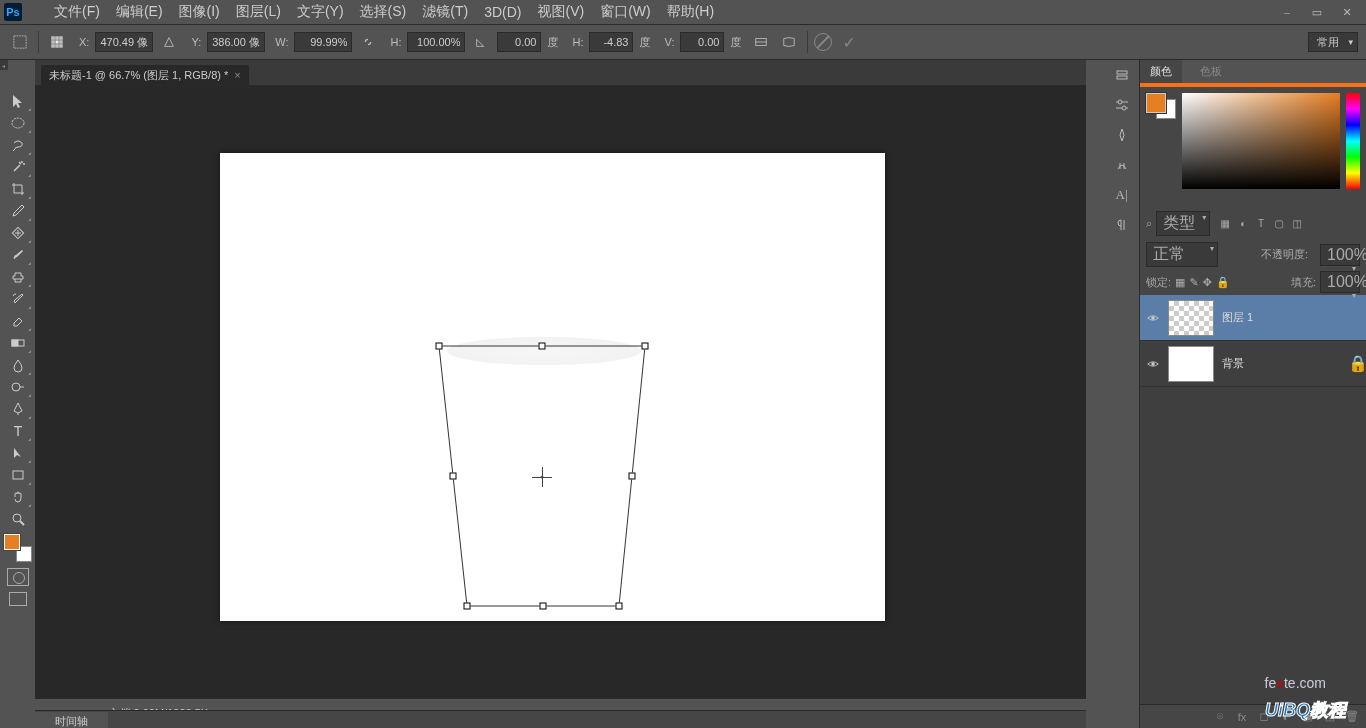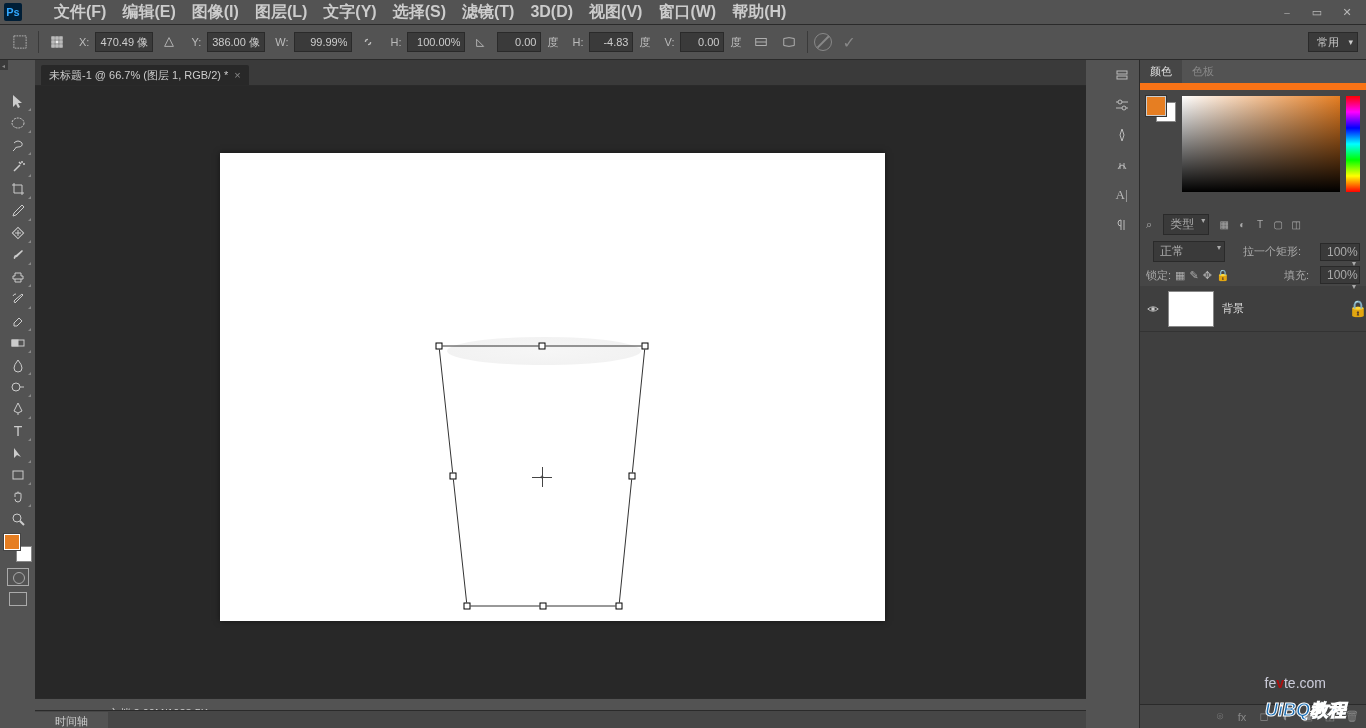--- a/index.html
+++ b/index.html
@@ -1,21 +1,21 @@
 <!DOCTYPE html>
 <html><head>
 <meta charset="utf-8">
 <style>
 * { margin: 0; padding: 0; box-sizing: border-box; font-family: "Microsoft YaHei", sans-serif; user-select: none; }
 body { background: #535353; width: 1366px; height: 728px; overflow: hidden; position: relative; }
 
 
 .menubar { height: 24px; background: #535353; display: flex; align-items: center; padding: 0 4px; color: #ccc; font-size: 12px; }
 .ps-logo { width: 18px; height: 18px; background: #001e36; color: #31a8ff; display: flex; align-items: center; justify-content: center; font-weight: bold; font-size: 11px; margin-right: 24px; border-radius: 2px; }
-.menubar .item { padding: 0 8px; cursor: default; font-size: 16px; font-weight: bold; }
+.menubar .item { padding: 0 8px; cursor: default; font-size: 14px; }
 .window-controls { margin-left: auto; display: flex; gap: 0; }
 .window-controls div { width: 30px; height: 20px; display: flex; align-items: center; justify-content: center; color: #b8b8b8; font-size: 11px; }
 
 
 .optbar { height: 36px; background: #535353; border-top: 1px solid #2a2a2a; border-bottom: 1px solid #2a2a2a; display: flex; align-items: center; padding: 0 8px; color: #bbb; font-size: 11px; gap: 4px; }
 .opt-icon { width: 24px; height: 24px; display: flex; align-items: center; justify-content: center; }
 .opt-icon svg { width: 14px; height: 14px; fill: #bbb; stroke: #bbb; }
 .opt-label { margin-left: 6px; margin-right: 2px; }
 .opt-input { width: 58px; height: 20px; background: #3a3a3a; border: 1px solid #2a2a2a; color: #ccc; padding: 0 4px; font-size: 11px; text-align: right; }
 .opt-unit { margin-left: 2px; margin-right: 4px; }
@@ -69,37 +69,37 @@
 .statusbar { position: absolute; bottom: 0; left: 35px; right: 280px; height: 30px; background: #535353; border-top: 1px solid #2a2a2a; display: flex; align-items: center; color: #ccc; font-size: 11px;}
 .statusbar .zoom { padding: 0 10px; }
 .statusbar .doc { padding: 0 10px;}
 
 
 .right-strip { position: absolute; top: 60px; right: 227px; width: 35px; background: #535353; height: 250px; display: flex; flex-direction: column; align-items: center; padding-top: 4px; gap: 8px;}
 .right-strip .ricon { width: 22px; height: 22px; display:flex; align-items:center; justify-content:center; }
 .right-strip .ricon svg { width:16px; height:16px; fill:#bbb; stroke:#bbb;}
 
 .panels { position: absolute; top: 60px; right: 0; width: 227px; bottom: 0; background: #535353; display: flex; flex-direction: column; border-left: 1px solid #2a2a2a;}
-.panel-tabs { display: flex; gap: 0; border-bottom: 7px solid #f97316; }
+.panel-tabs { display: flex; gap: 8px; border-bottom: 4px solid #f97316; }
 .ptab { padding: 4px 10px; font-size: 11px; color: #888; }
 .ptab.active { background: #464646; color: #ddd; }
 .panel-body { background: #464646; padding: 6px; }
 
 
 .color-body { display: flex; gap: 6px; align-items: flex-start; height: 120px; }
 .mini-sw { width: 30px; height: 26px; position: relative;}
 .mini-sw .fg { position:absolute; top:0; left:0; width:20px; height:20px; background:#e67e22; border:1px solid #ccc; outline:1px solid #333;}
 .mini-sw .bg { position:absolute; bottom:0; right:0; width:20px; height:20px; background:#fff; border:1px solid #888;}
 .color-field { flex:1; height: 96px; background: linear-gradient(to bottom, rgba(0,0,0,0) 0%, #000 100%), linear-gradient(to right, #fff 0%, #e67e22 100%);}
 .hue-bar { width: 14px; height: 96px; background: linear-gradient(to bottom, #ff0000,#ff00ff,#0000ff,#00ffff,#00ff00,#ffff00,#ff0000);}
 
 
 .layers-body { background: #464646; flex:1; display:flex; flex-direction:column;}
 .layers-top { display:flex; align-items:center; gap:4px; padding:4px 6px; font-size:11px; color:#aaa;}
-.ldrop { background:#3a3a3a; border:1px solid #2a2a2a; padding:1px 14px 1px 6px; position:relative; font-size:12px;margin-left:7px;}
+.ldrop { background:#3a3a3a; border:1px solid #2a2a2a; padding:1px 14px 1px 6px; position:relative; font-size:16px;}
 .ldrop::after{ content:'▾'; position:absolute; right:3px; font-size:8px;}
 .lfilter-icons { display:flex; gap:4px; margin-left:4px;}
 .lfilter-icons span { width:14px; height:14px; display:flex; align-items:center; justify-content:center; font-size:10px; color:#aaa;}
 .layers-row2 { display:flex; align-items:center; gap:12px; padding:2px 6px; font-size:11px; color:#aaa;}
 .lock-row { display:flex; align-items:center; gap:4px; padding:2px 6px; font-size:11px; color:#aaa;text-align:right;}
 .layer-list { flex:1; background:#3f3f3f; }
 .layer { display:flex; align-items:center; height:46px; border-bottom:1px solid #333; padding:0 6px; gap:8px;}
 .layer.active { background:#5a7ea8;}
 .eye { width:14px; height:14px; }
 .eye svg { width:14px; height:14px; fill:#ccc;}
@@ -205,21 +205,21 @@
   <div class="circ-btn cancel"></div>
   <div class="check-btn">✓</div>
   <div class="opt-right">
     <div class="opt-dropdown">常用</div>
   </div>
 </div>
 
 <div class="left-collapse"></div>
 <div class="tabbar">
   <div class="tab">
-    <span>未标题-1 @ 66.7% (图层 1, RGB/2) *</span>
+    <span>未标题-1 @ 66.7% (图层 1, RGB/8) *</span>
     <span class="close">×</span>
   </div>
 </div>
 
 <div class="toolbar">
   <div class="tool">
       <svg viewBox="0 0 16 16">
         <path d="M3 2 L3 14 L6 11 L8 15 L10 14 L8 10 L12 10 Z" fill="#ccc" stroke="none"></path>
       </svg>
       <span class="tri"></span>
@@ -440,33 +440,41 @@
       <div class="lfilter-icons">
         <span>▦</span>
         <span>◐</span>
         <span>T</span>
         <span>▢</span>
         <span>◫</span>
       </div>
     </div>
     <div class="layers-row2">
       <div class="ldrop" style="width:72px">正常</div>
-      <span style="margin-left:auto">拉一个矩形:</span>
+      <span style="margin-left:auto">不透明度:</span>
       <div class="ldrop" style="width:40px">100%</div>
     </div>
     <div class="lock-row">
       <span>锁定:</span>
       <span>▦</span>
       <span>✎</span>
       <span>✥</span>
       <span>🔒</span>
       <span style="margin-left:auto">填充:</span>
       <div class="ldrop" style="width:40px">100%</div>
     </div>
     <div class="layer-list">
+      <div class="layer active">
+        <div class="eye"><svg viewBox="0 0 16 16">
+              <path d="M2 8 Q8 3 14 8 Q8 13 2 8" fill="none" stroke="#ccc"></path>
+              <circle cx="8" cy="8" r="2" fill="#ccc"></circle>
+            </svg></div>
+        <div class="thumb checker"></div>
+        <div class="layer-name">图层 1</div>
+      </div>
       <div class="layer">
         <div class="eye"><svg viewBox="0 0 16 16">
               <path d="M2 8 Q8 3 14 8 Q8 13 2 8" fill="none" stroke="#ccc"></path>
               <circle cx="8" cy="8" r="2" fill="#ccc"></circle>
             </svg></div>
         <div class="thumb"></div>
         <div class="layer-name">背景</div>
         <div class="lock">🔒</div>
       </div>
     </div>

